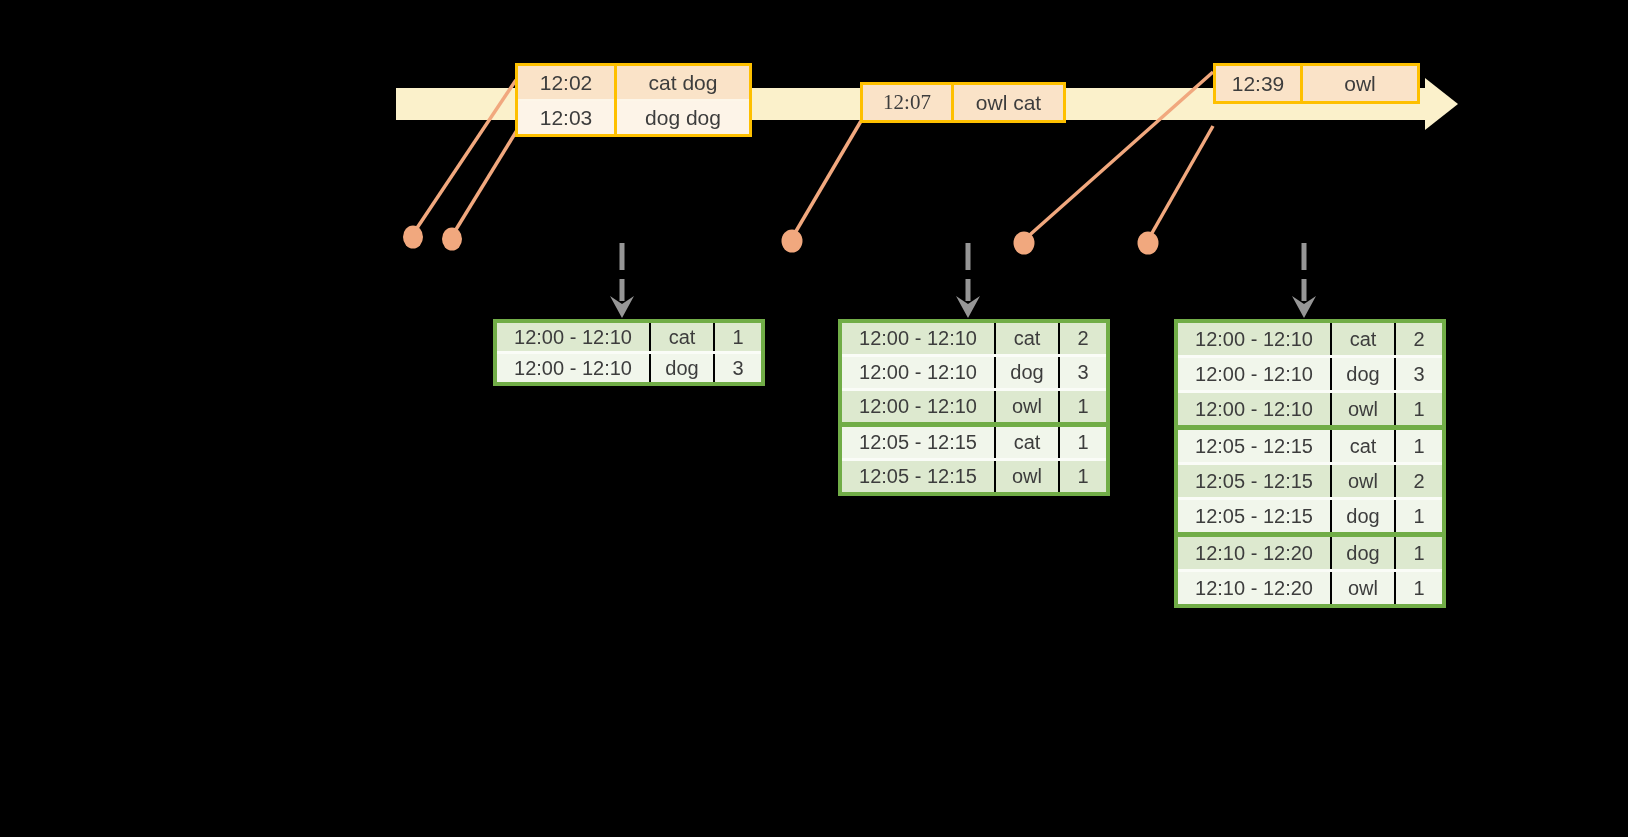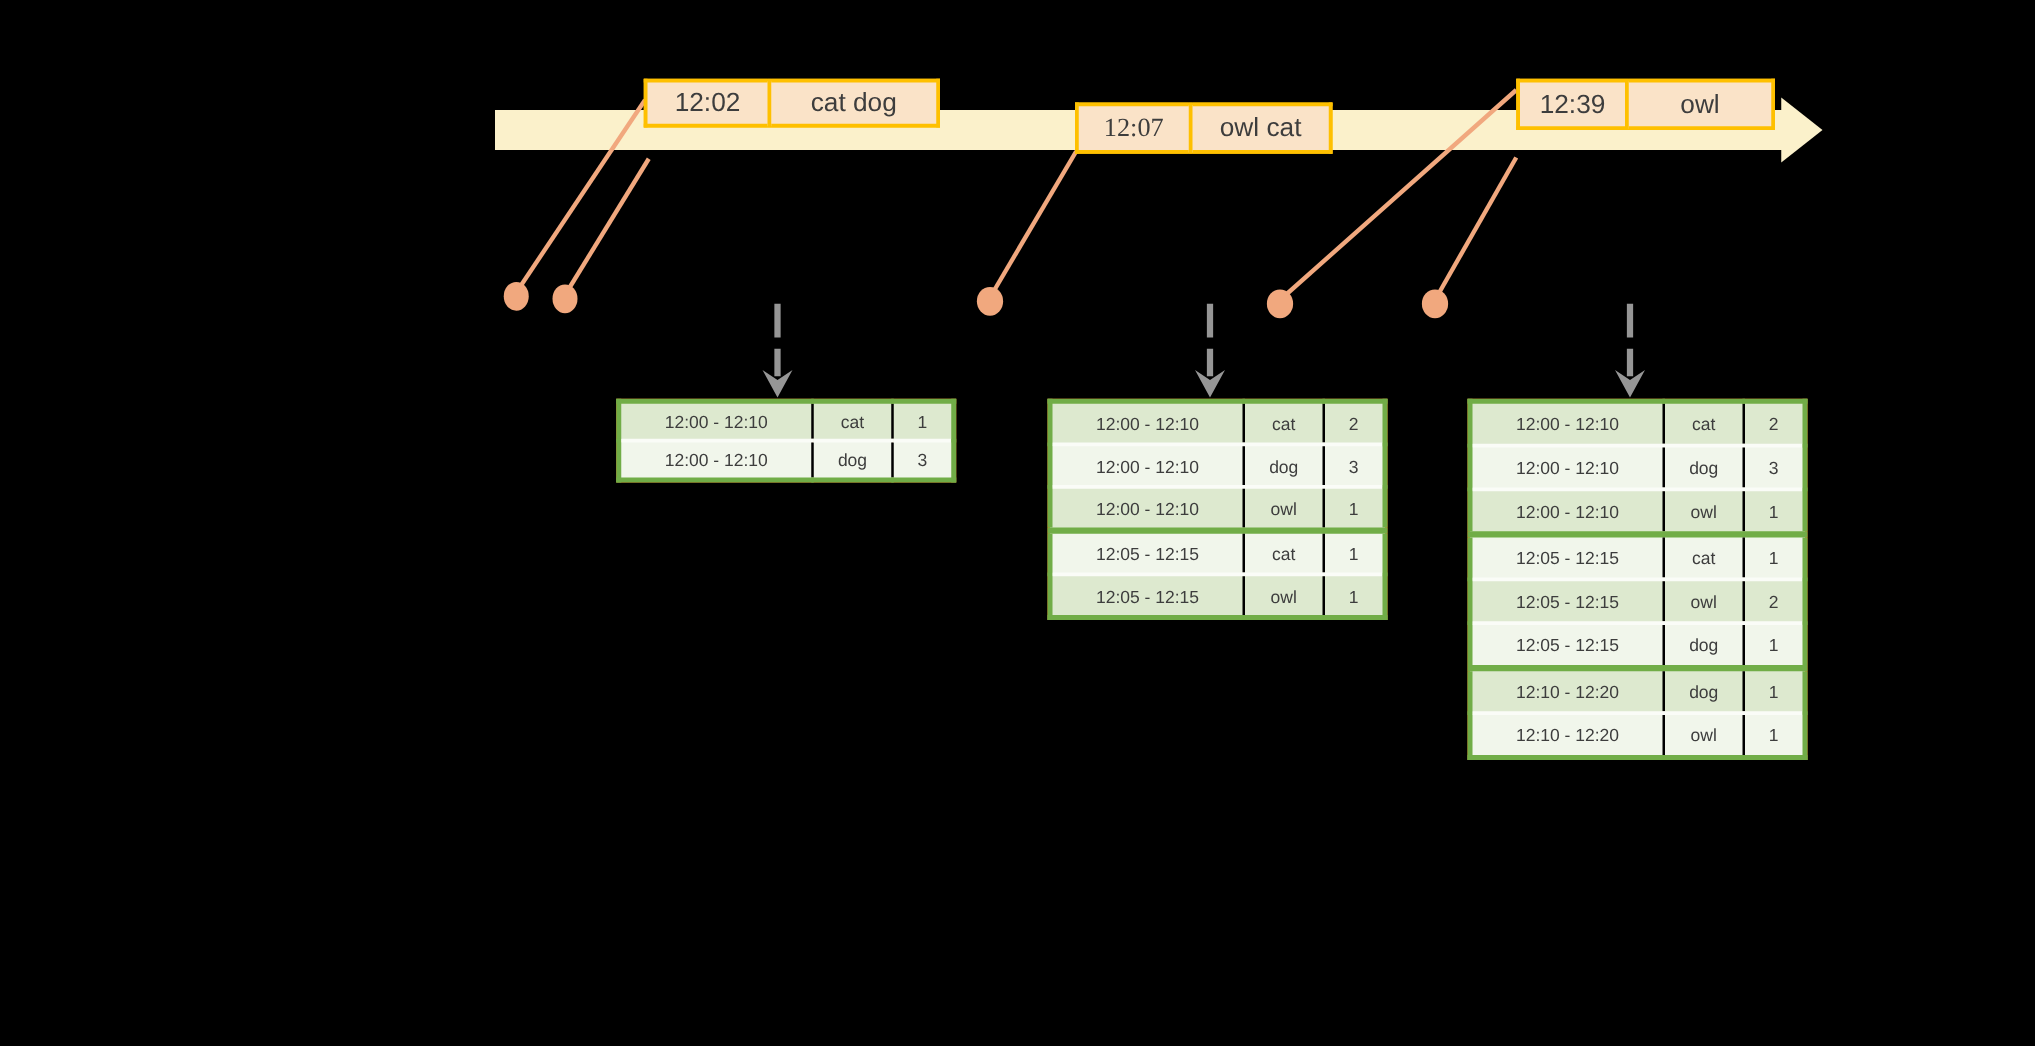--- a/index.html
+++ b/index.html
@@ -19,21 +19,21 @@
   table.o td:first-child{border-left:none;}
   table.o tr + tr td{border-top:2px solid #fdf6e9;}
   table.o tr:nth-child(odd) td{background:#fae3c8;}
   table.o tr:nth-child(even) td{background:#fdf4e8;}
   #ev0{left:515px;top:63px;}  #ev0 td{height:33px;} #ev0 td.c0{width:76px;margin-top:40px;} #ev0 td.c1{width:112px;}
   #ev1{left:860px;top:82px;}  #ev1 td{height:35px;} #ev1 td.c0{width:68px;font-family:Liberation Serif, serif;} #ev1 td.c1{width:89px;}
   #ev2{left:1213px;top:63px;} #ev2 td{height:35px;} #ev2 td.c0{width:64px;} #ev2 td.c1{width:94px;}
   
   table.g{
     position:absolute;border-collapse:collapse;z-index:3;
-    border:4px solid #71ad47;font-size:14px;background:#f97316;
+    border:4px solid #71ad47;font-size:20px;background:#1d4ed8;
   }
   table.g td{text-align:center;vertical-align:middle;border-left:2px solid #000000;padding:0 6px;}
   table.g td:first-child{border-left:none;}
   table.g tr + tr td{border-top:3px solid #fafcf7;}
   table.g tr.gs td{border-top:5px solid #71ad47;}
   table.g tr:nth-child(odd) td{background:#dde9cf;}
   table.g tr:nth-child(even) td{background:#f1f6eb;}
   #rt0{left:493px;top:319px;}  #rt0 td{height:28px;}
   #rt1{left:838px;top:319px;}  #rt1 td{height:31px;}
   #rt2{left:1174px;top:319px;} #rt2 td{height:32px;}
@@ -77,20 +77,24 @@
       <path d="M1292 296 L1304 318 L1316 296 L1304 304 Z"></path>
     </g>
   </svg>
 
   <table class="o" id="ev0">
     <tbody>
         <tr>
       <td class="c0">12:02</td>
       <td class="c1">cat dog</td>
     </tr>
+    <tr>
+      <td class="c0">12:03</td>
+      <td class="c1">dog dog</td>
+    </tr>
   </tbody>
     </table>
 
   <table class="o" id="ev1">
     <tbody>
         <tr>
       <td class="c0">12:07</td>
       <td class="c1">owl cat</td>
     </tr>
   </tbody>

